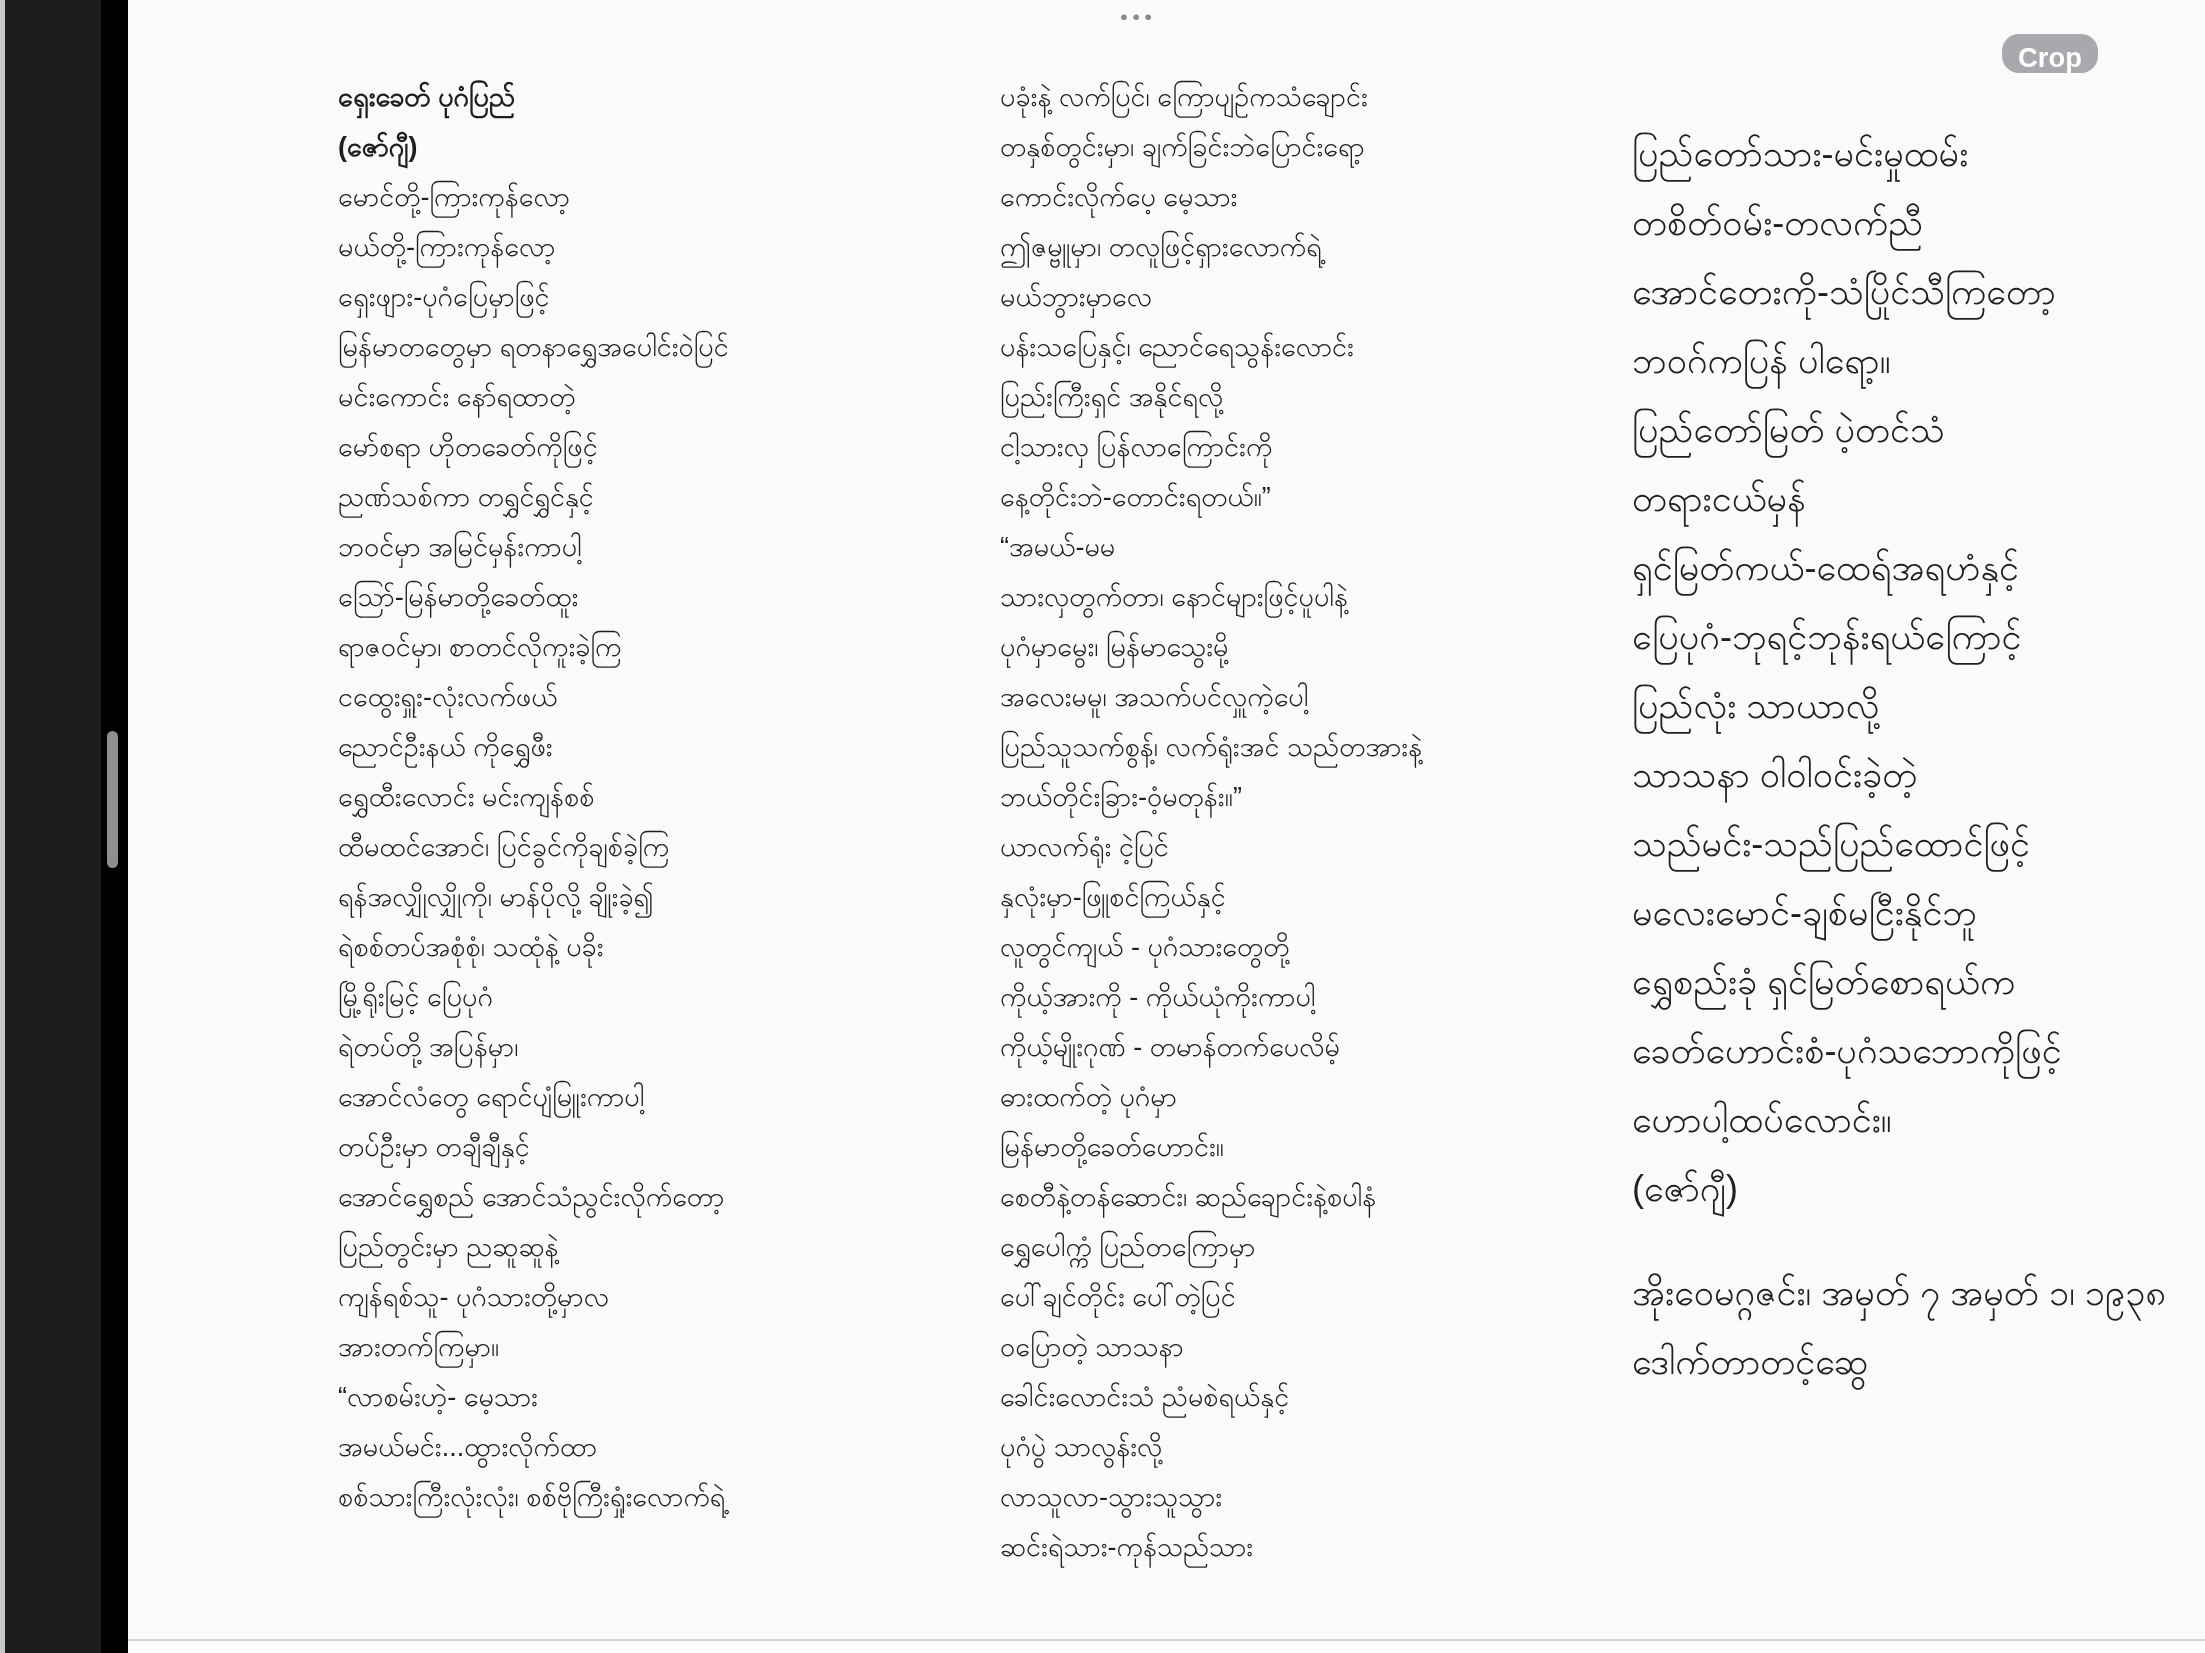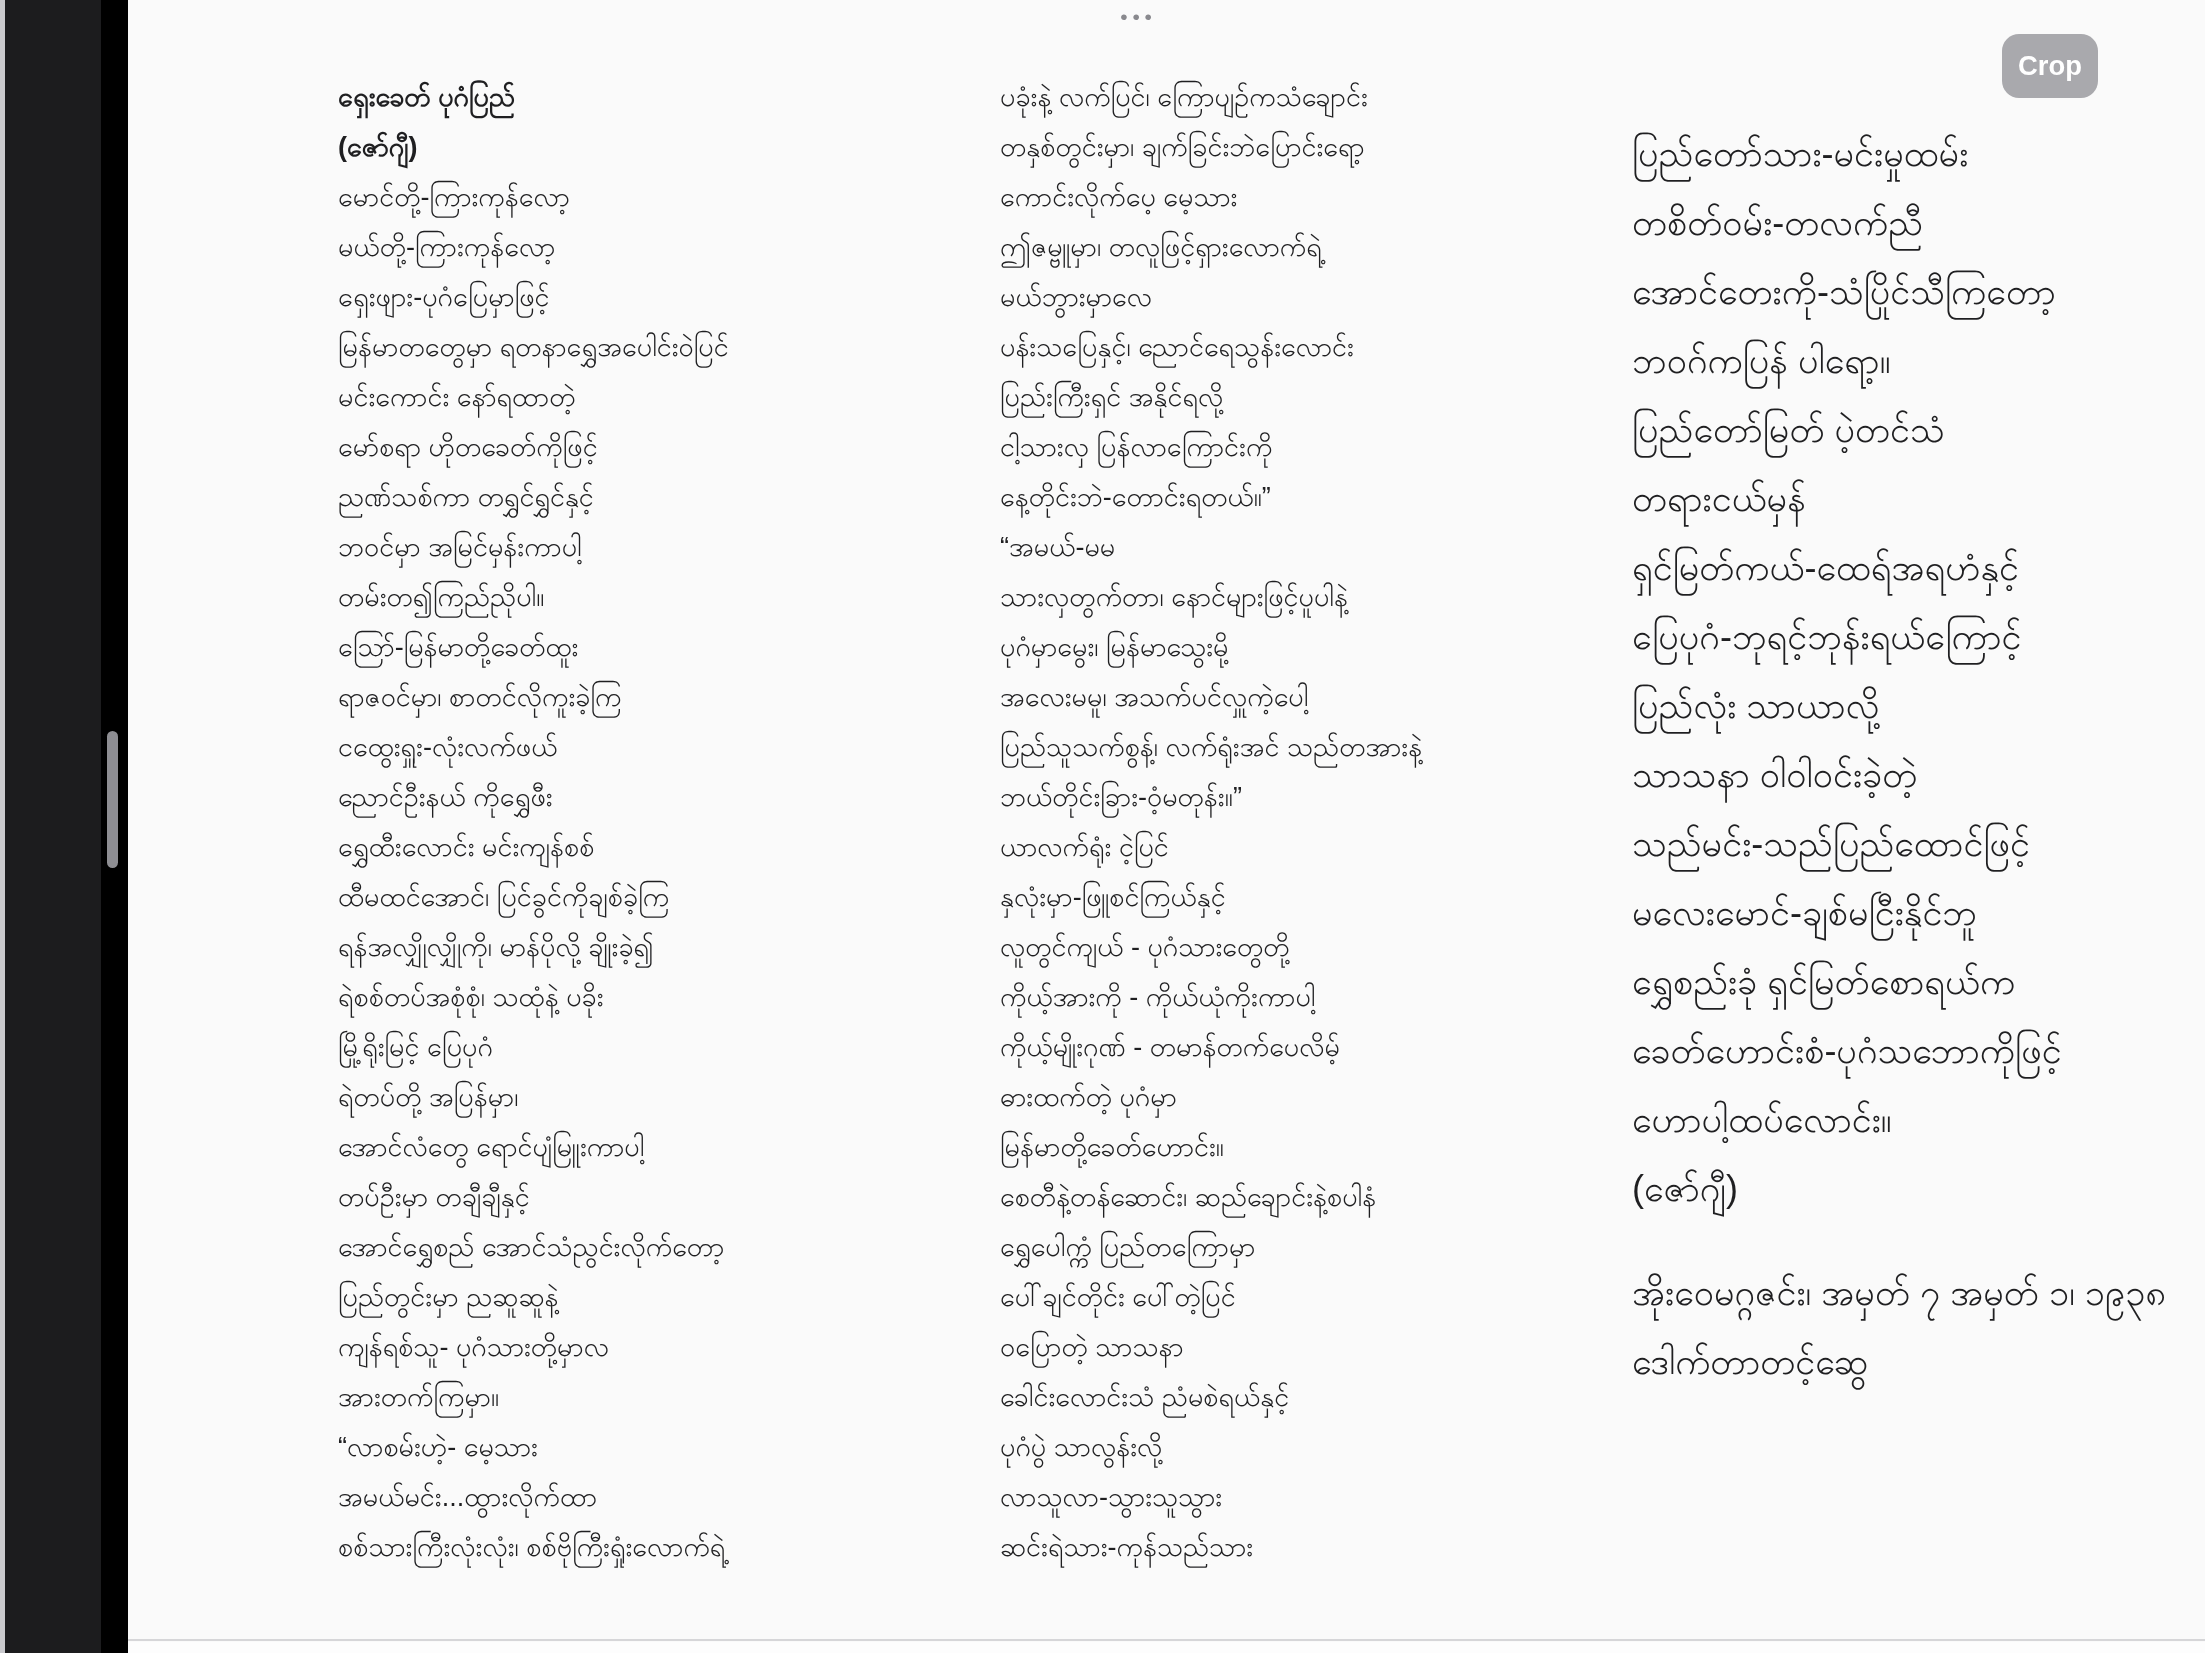--- a/index.html
+++ b/index.html
@@ -72,21 +72,21 @@
     text-align: center;
     color: #89898e;
     font-size: 21px;
     letter-spacing: 4.8px;
     line-height: 29px;
     user-select: none;
   }
   .crop-btn {
     position: absolute;
     left: 2002px; top: 34px;
-    height: 64px;
+    height: 39px;
     padding: 0 16px;
     background: #a9a9ad;
     border: none;
     border-radius: 17px;
     color: #ffffff;
     font-size: 27.4px;
     font-weight: 600;
     line-height: 48px;
     font-family: "Liberation Sans", "DejaVu Sans", sans-serif;
     cursor: pointer;
@@ -124,21 +124,20 @@
       <div class="line poem-title">(ဇော်ဂျီ)</div>
       <div>
           <div class="line">မောင်တို့-ကြားကုန်လော့</div>
           <div class="line">မယ်တို့-ကြားကုန်လော့</div>
           <div class="line">ရှေးဖျား-ပုဂံပြေမှာဖြင့်</div>
           <div class="line">မြန်မာတတွေမှာ ရတနာရွှေအပေါင်းဝဲပြင်</div>
           <div class="line">မင်းကောင်း နော်ရထာတဲ့</div>
           <div class="line">မော်စရာ ဟိုတခေတ်ကိုဖြင့်</div>
           <div class="line">ညဏ်သစ်ကာ တရွှင်ရွှင်နှင့်</div>
           <div class="line">ဘဝင်မှာ အမြင်မှန်းကာပါ့</div>
-          <div class="line">တမ်းတ၍ကြည်ညိုပါ။</div>
           <div class="line">ဪ-မြန်မာတို့ခေတ်ထူး</div>
           <div class="line">ရာဇဝင်မှာ၊ စာတင်လိုကူးခဲ့ကြ</div>
           <div class="line">ငထွေးရှူး-လုံးလက်ဖယ်</div>
           <div class="line">ညောင်ဦးနယ် ကိုရွှေဖီး</div>
           <div class="line">ရွှေထီးလောင်း မင်းကျန်စစ်</div>
           <div class="line">ထီမထင်အောင်၊ ပြင်ခွင်ကိုချစ်ခဲ့ကြ</div>
           <div class="line">ရန်အလျှိုလျှိုကို၊ မာန်ပိုလို့ ချိုးခဲ့၍</div>
           <div class="line">ရဲစစ်တပ်အစုံစုံ၊ သထုံနဲ့ ပခိုး</div>
           <div class="line">မြို့ရိုးမြင့် ပြေပုဂံ</div>
           <div class="line">ရဲတပ်တို့ အပြန်မှာ၊</div>

